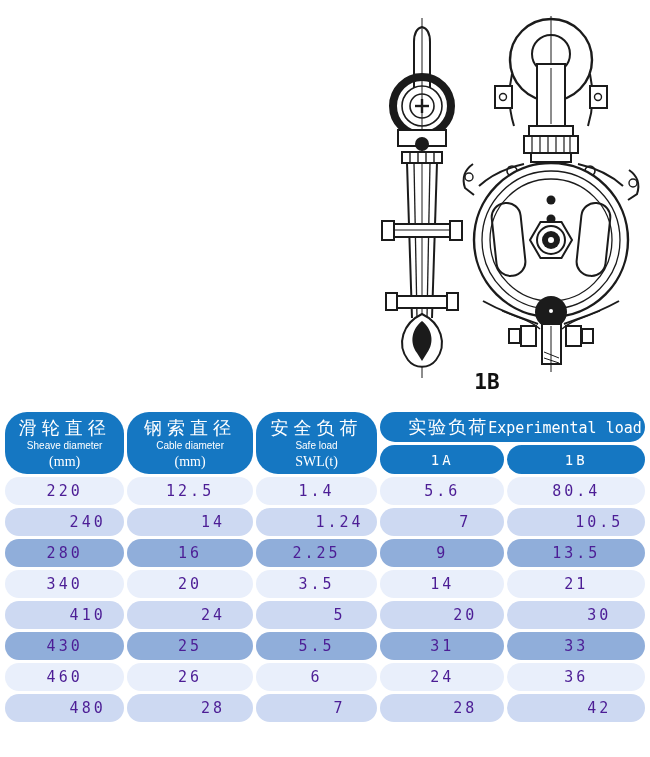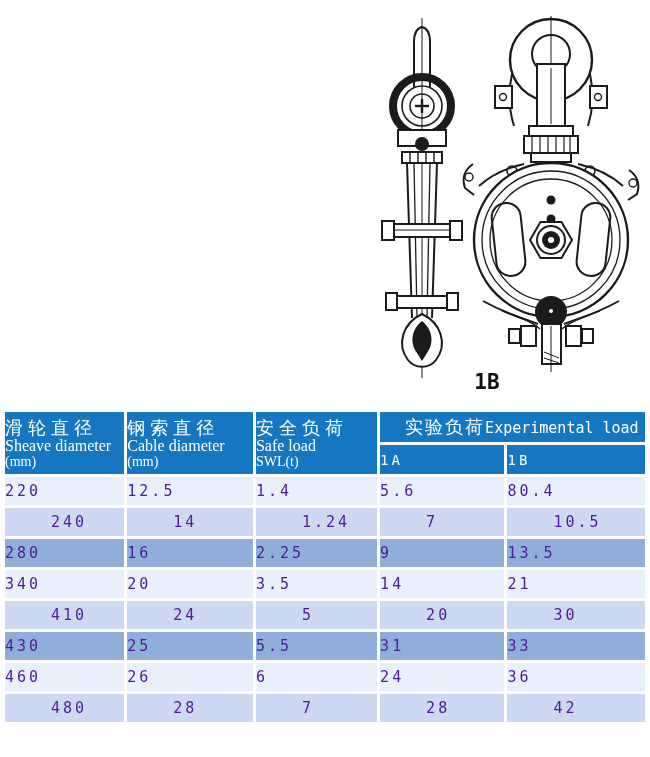--- a/index.html
+++ b/index.html
@@ -2,30 +2,30 @@
 <html><head>
 <meta charset="utf-8">
 <style>
   html,body{margin:0;padding:0;background:#ffffff;}
   .page{position:relative;width:650px;height:757px;background:#ffffff;overflow:hidden;
         font-family:"DejaVu Sans","Liberation Sans",sans-serif;margin-top:12px;}
   .figure{position:absolute;top:0;left:0;width:650px;height:397px;}
   .spec-table-wrap{position:absolute;top:397px;left:2px;width:646px;}
   table.spec{border-collapse:separate;border-spacing:3px;width:100%;table-layout:fixed;
              background:#ffffff;}
-  th,td{margin:0;padding:0;text-align:left;vertical-align:middle;}
+  th,td{margin:0;padding:0;text-align:center;vertical-align:middle;border-radius:22px;}
   th{background:#1577c2;color:#ffffff;font-weight:normal;}
   .h-main{height:62px;}
   .h-top{height:30px;padding-left:25px;}
   .h-sub{height:29px;font-family:"DejaVu Sans Mono","Liberation Mono",monospace;
          font-size:14px;letter-spacing:3px;}
   .zh{display:block;font-size:18px;letter-spacing:5px;line-height:21px;}
   .zh-inline{font-size:18px;letter-spacing:2px;}
-  .en{display:block;font-family:Liberation Serif, serif;
-      font-size:16px;line-height:15px;}
+  .en{display:block;font-family:Liberation Sans, sans-serif;
+      font-size:10px;line-height:15px;}
   .en-inline{font-family:"DejaVu Sans Mono","Liberation Mono",monospace;font-size:15px;}
   .unit{display:block;font-family:Liberation Serif, serif;
         font-size:14px;line-height:17px;}
   td{height:28px;color:#4c1d95;font-family:"DejaVu Sans Mono","Liberation Mono",monospace;
      font-size:15px;letter-spacing:3px;}
   tr.row-light td{background:#e9effb;}
   tr.row-medium td{background:#cdd9f2;padding-left:46px;}
   tr.row-dark td{background:#90aeda;}
   svg text{fill:#111111;font-family:"DejaVu Sans Mono","Liberation Mono",monospace;
            font-weight:bold;font-size:21px;}

